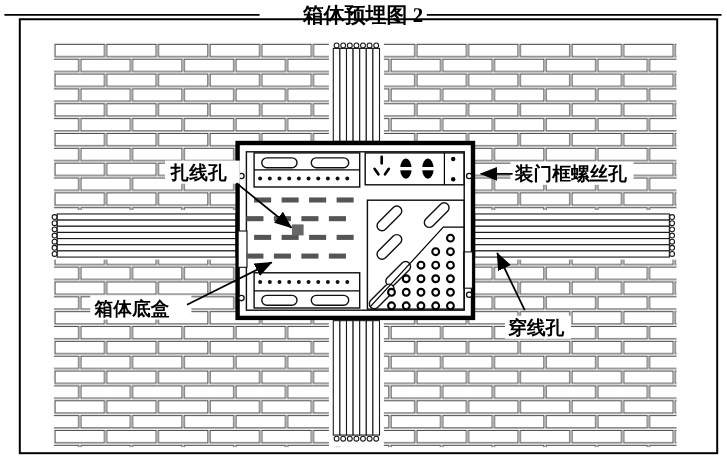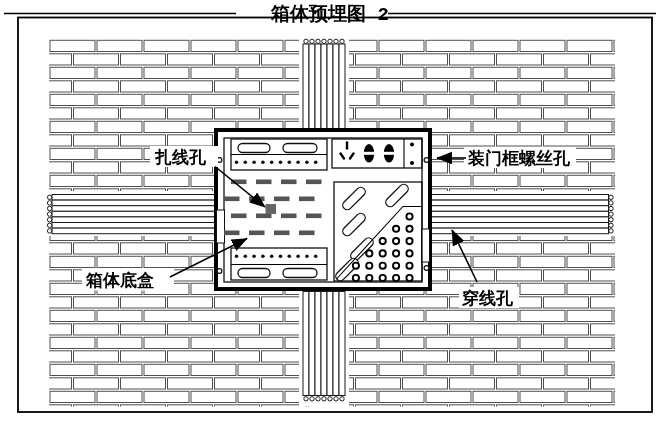--- a/index.html
+++ b/index.html
@@ -1,17 +1,17 @@
 <!DOCTYPE html>
 <html><head>
 <meta charset="utf-8">
 <style>
   html,body{margin:0;padding:0;background:#fff;}
   #stage{position:relative;width:661px;height:423px;background:#fff;overflow:hidden;
-         font-family:Liberation Mono, monospace;text-align:right;}
+         font-family:Liberation Serif, serif;text-align:right;}
   svg{display:block;}
   .brick{fill:#ffffff;stroke:#4f4f4f;stroke-width:1;}
   .ln{stroke:#000;fill:none;}
   .frame{stroke:#000;fill:none;stroke-width:1.8;}
   .pipe{fill:#ffffff;stroke:#1a1a1a;stroke-width:1;}
   .panel{fill:none;stroke:#111;stroke-width:1.3;}
   .slot{fill:#ffffff;stroke:#111;stroke-width:1.3;}
   .hole{fill:#ffffff;stroke:#000;stroke-width:1.9;}
   .screw{fill:#ffffff;stroke:#111;stroke-width:1.2;}
   .patch{fill:#ffffff;}

